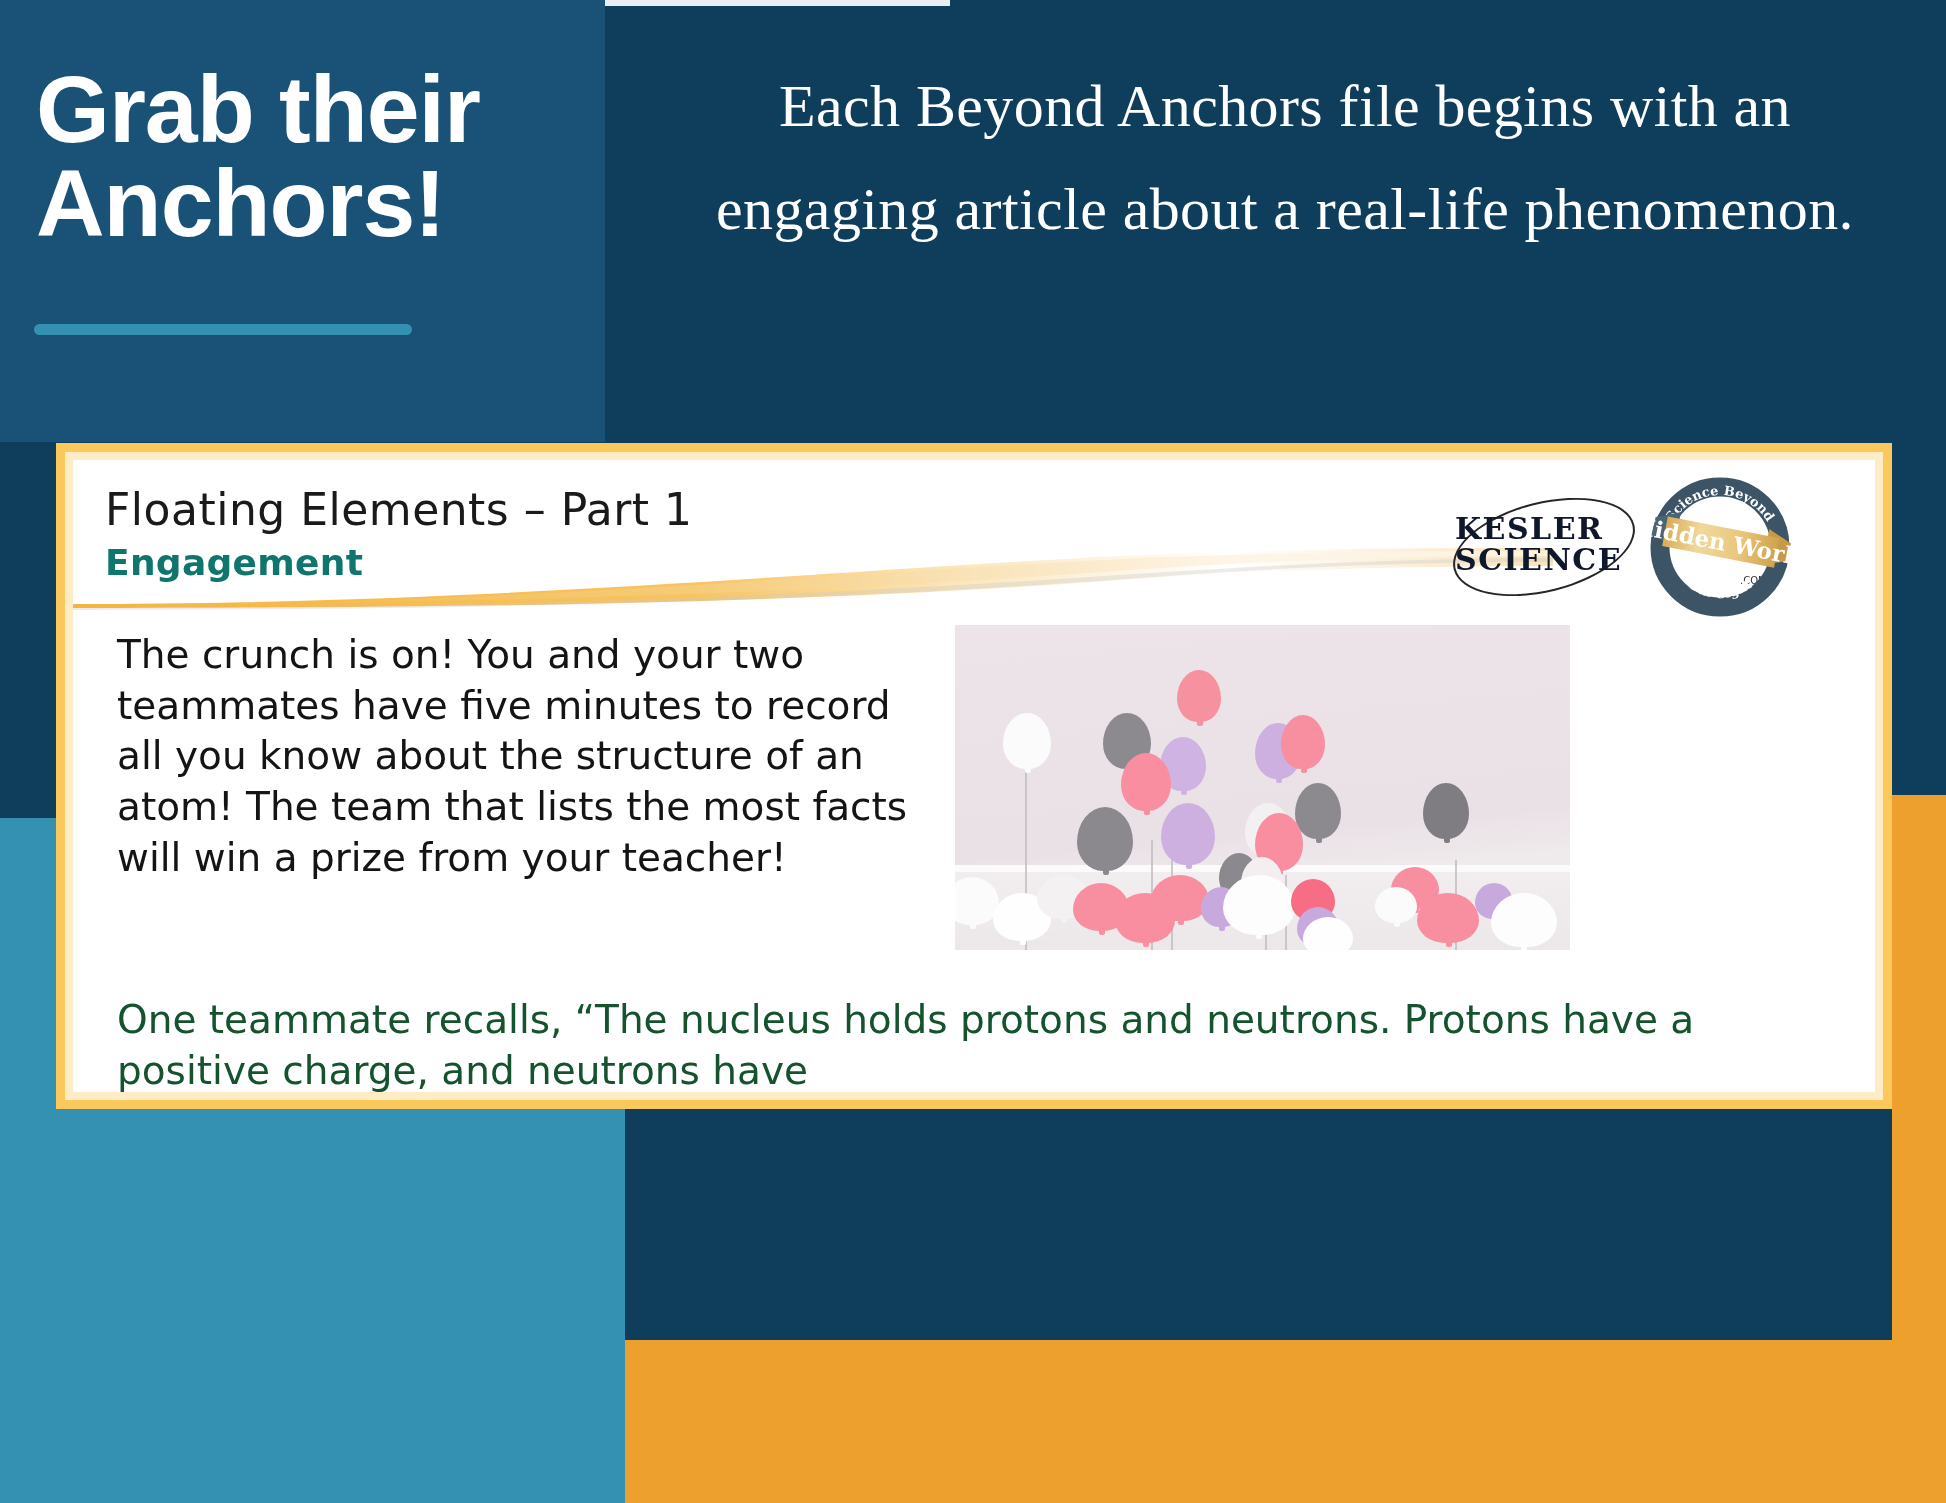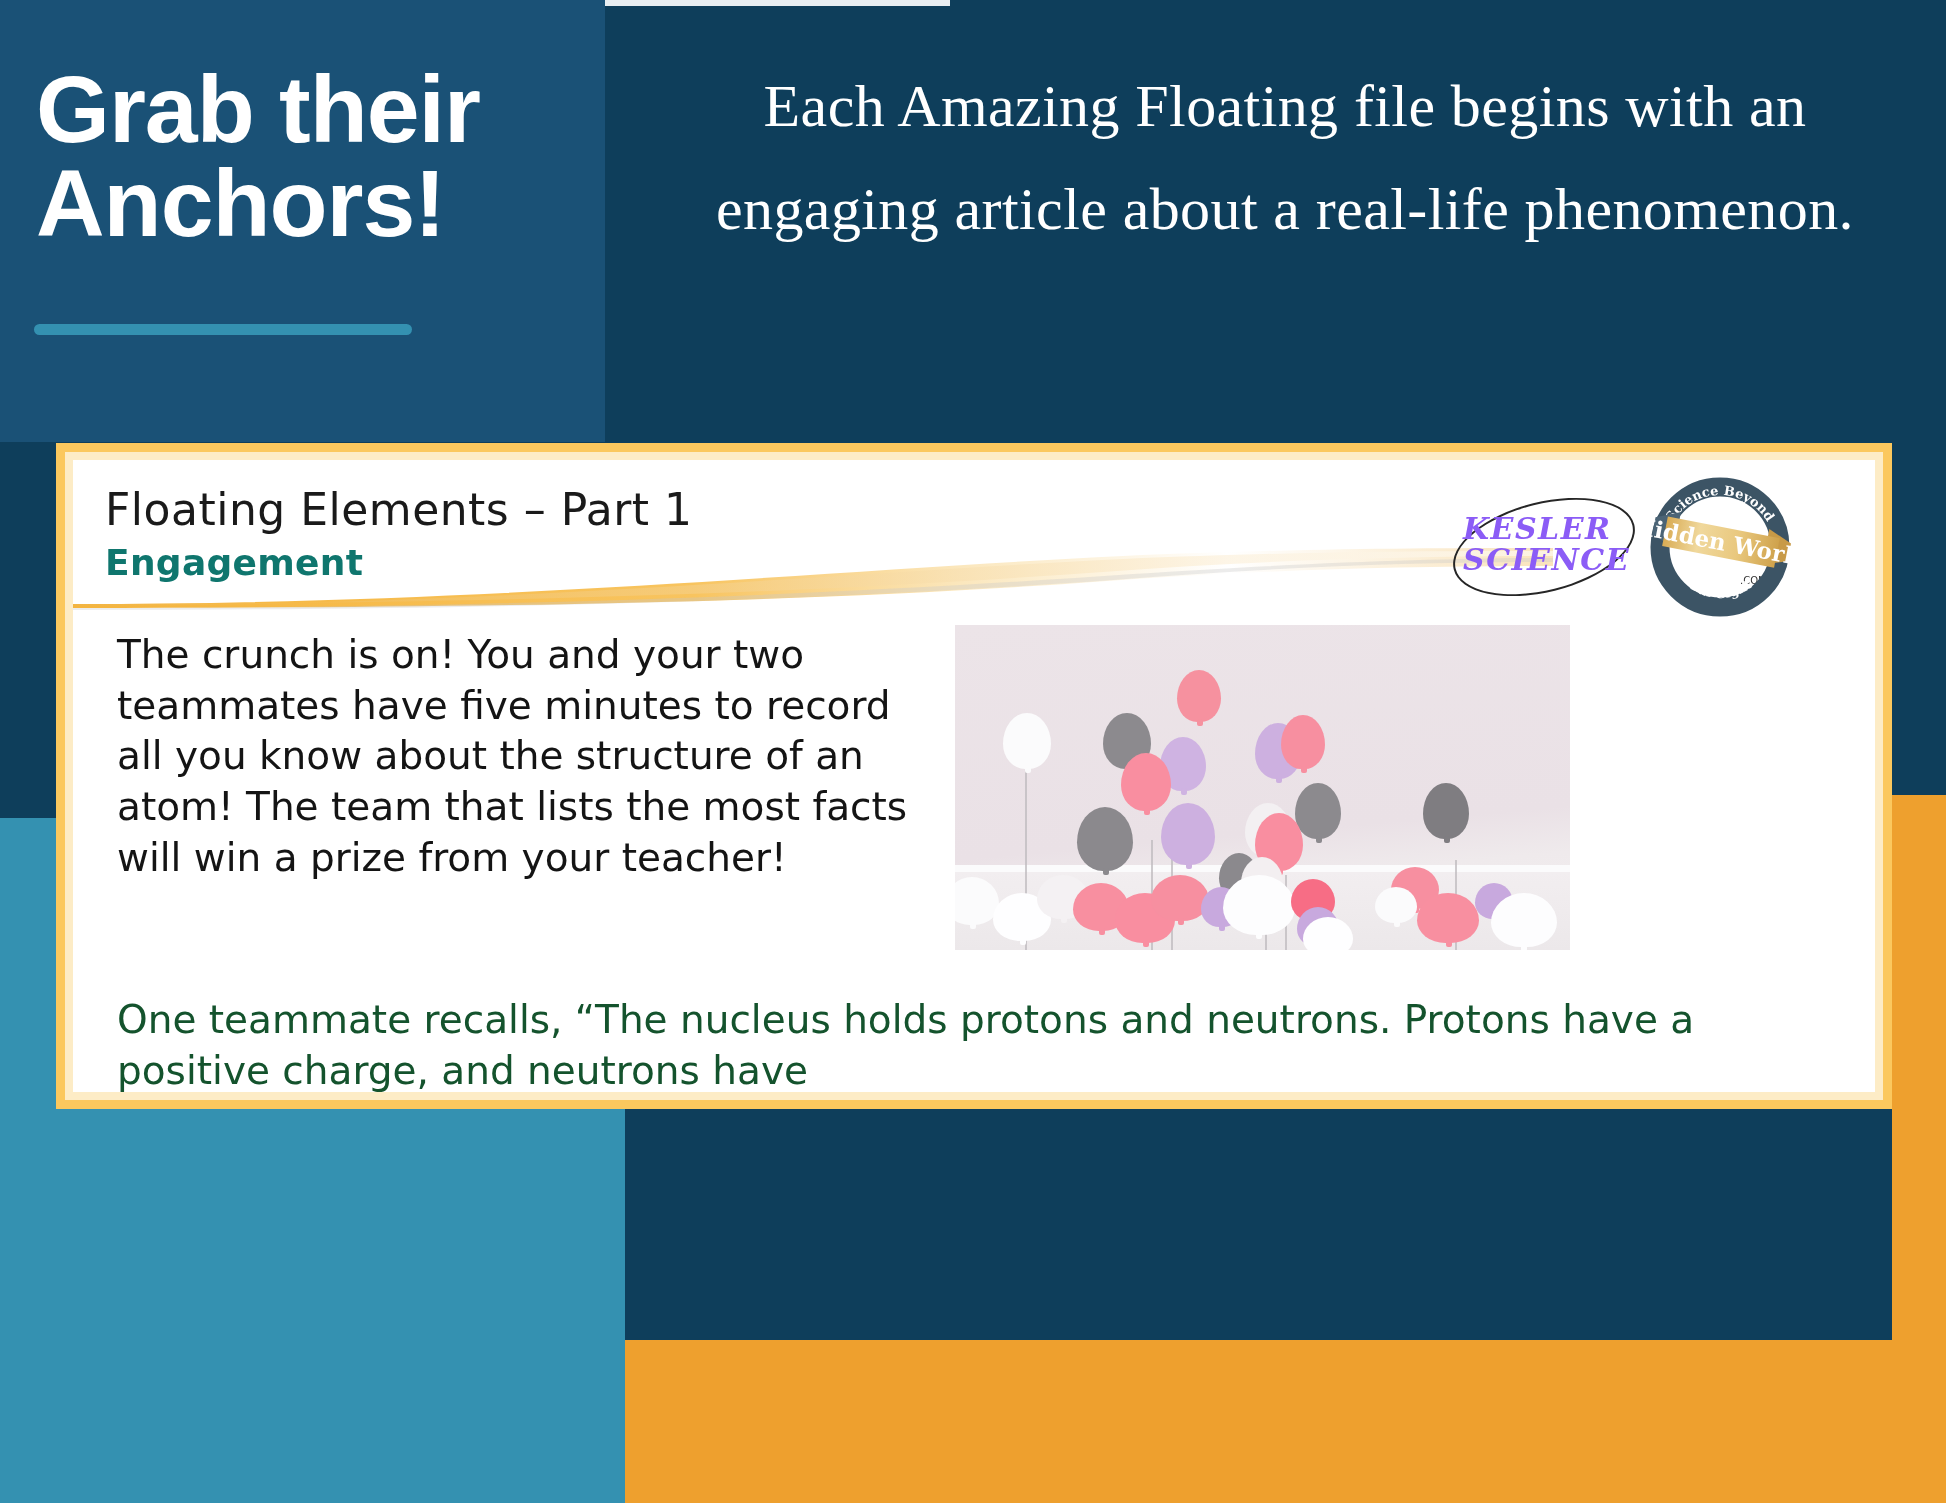--- a/index.html
+++ b/index.html
@@ -100,28 +100,27 @@
     position:absolute;left:0;top:88px;width:1480px;height:60px;
     overflow:visible;
   }
 
   
   .logo-wrap{
     position:absolute;right:20px;top:14px;
     width:400px;height:140px;
   }
   .kesler-logo{
-    position:absolute;left:8px;top:40px;
+    position:absolute;left:0;top:40px;
     font-family:"DejaVu Serif", serif;
     font-weight:bold;
     font-size:30px;
-    color:#8b5cf6;
+    color:#0f172a;
     line-height:1.02;
     letter-spacing:1.5px;
-    font-style:italic;
   }
   .kesler-dotcom{
     position:absolute;left:285px;top:101px;
     font-size:10px;color:#333;font-family:"DejaVu Sans", sans-serif;
   }
   .kesler-orbit{
     position:absolute;left:-4px;top:28px;width:182px;height:86px;
     border:2px solid #262626;
     border-radius:50%;
     transform:rotate(-14deg);
@@ -174,21 +173,21 @@
 
   <div class="top-strip"></div>
   <div class="left-panel"></div>
   <div class="bottom-teal"></div>
   <div class="bottom-orange"></div>
   <div class="right-orange"></div>
 
   <div class="headline">Grab their Anchors!</div>
   <div class="headline-rule"></div>
 
-  <div class="intro">Each Amazing Floating file begins with an engaging article about a real-life phenomenon.</div>
+  <div class="intro">Each Beyond Anchors file begins with an engaging article about a real-life phenomenon.</div>
 
   <div class="doc-card">
     <div class="doc-card-inner2">
       <div class="doc-page">
 
         <div class="doc-title">Floating Elements – Part 1</div>
         <div class="doc-subtitle">Engagement</div>
 
         <svg class="swoosh" viewBox="0 0 1480 60" preserveAspectRatio="none">
           <defs>

